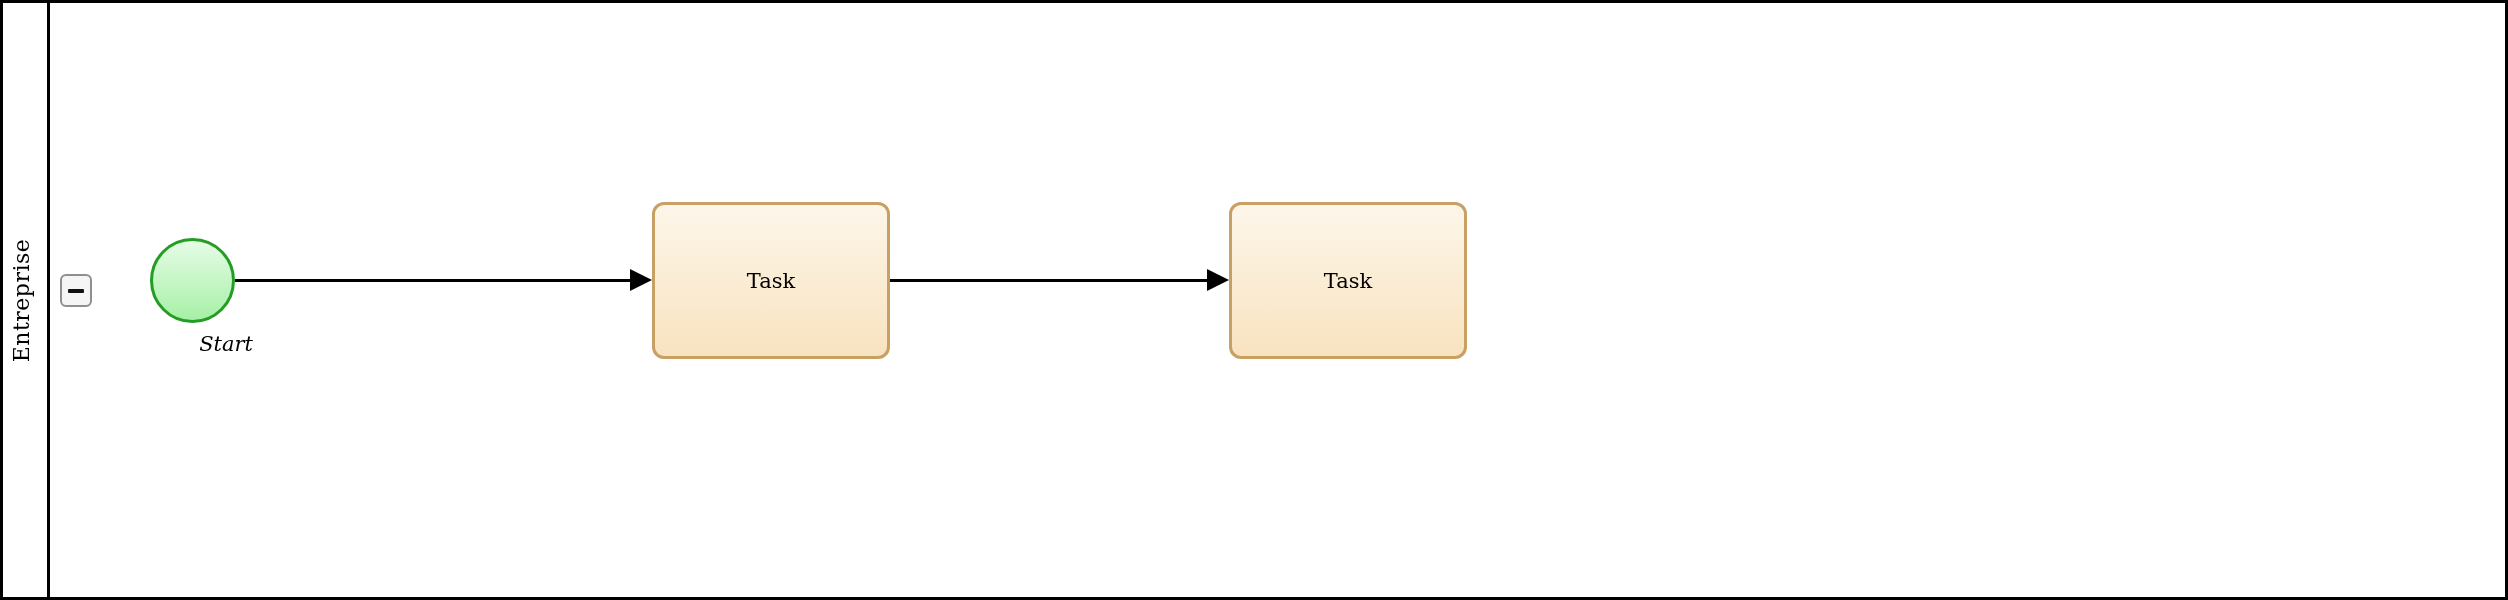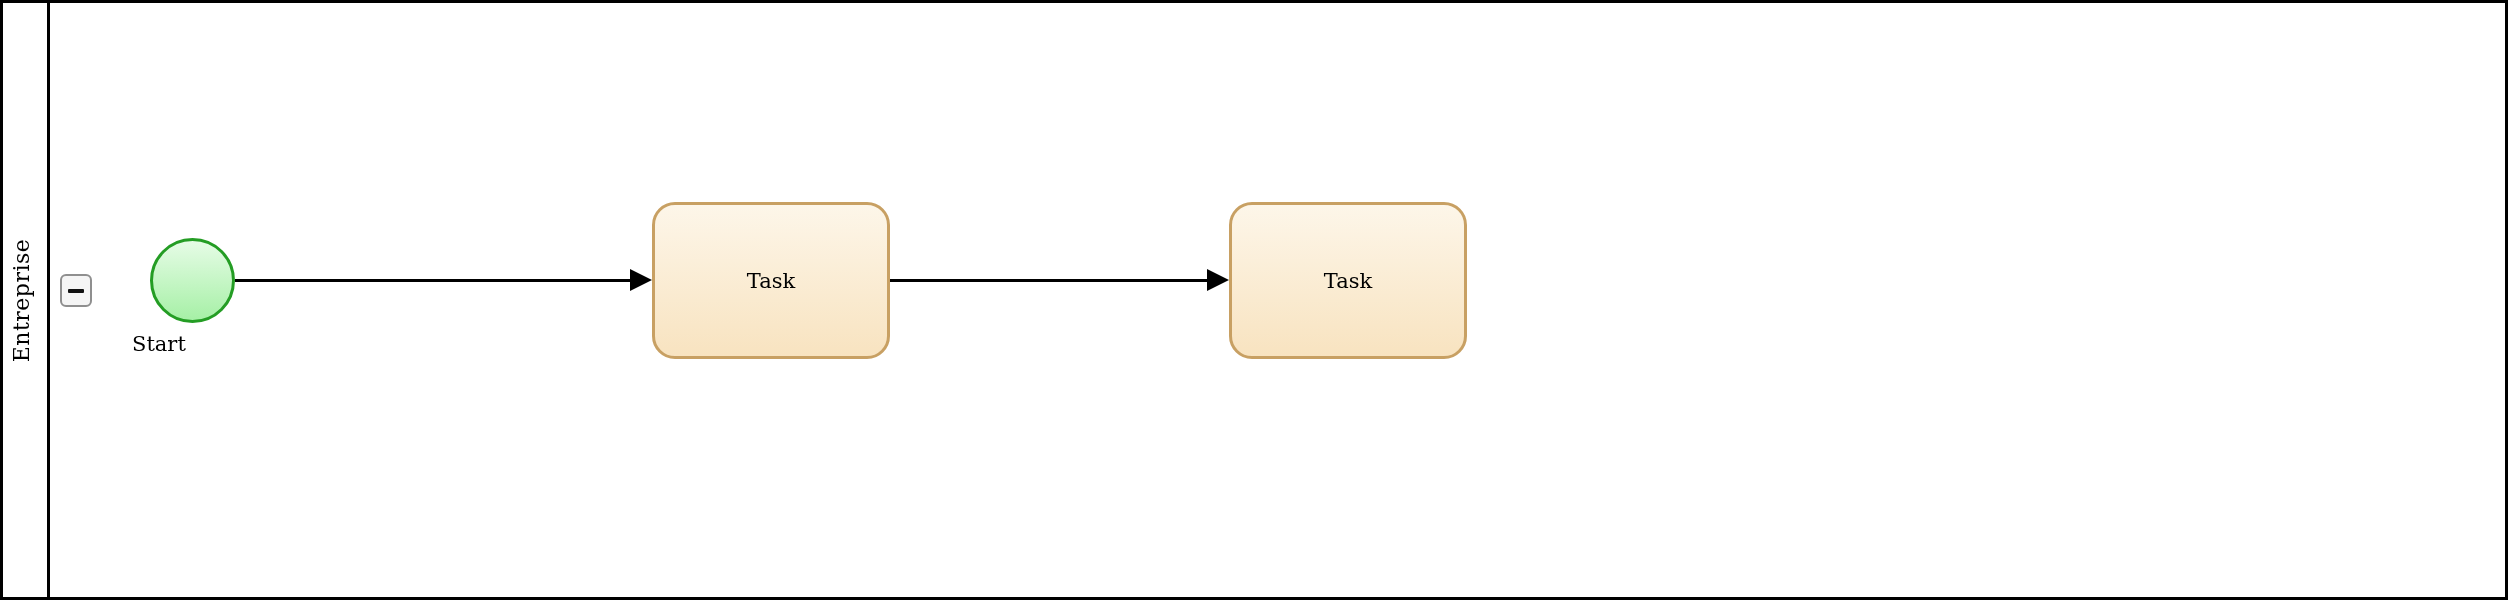--- a/index.html
+++ b/index.html
@@ -82,34 +82,35 @@
     box-sizing: border-box;
     border: 3px solid #249d24;
     border-radius: 50%;
     background: linear-gradient(180deg, #e6fce6 0%, #a6f0a6 100%);
   }
   .start-label {
     position: absolute;
     left: 132px;
     top: 332px;
     width: 121px;
-    text-align: left;
+    text-align: right;
     font-size: 21px;
     line-height: 24px;
+    font-style: italic;
   }
 
   
   .task {
     position: absolute;
     top: 202px;
     width: 238px;
     height: 157px;
     box-sizing: border-box;
     border: 3px solid #c8a063;
-    border-radius: 23px;
+    border-radius: 12px;
     background: linear-gradient(180deg, #fdf6e9 0%, #f8e3c0 100%);
     display: flex;
     align-items: center;
     justify-content: center;
     font-size: 21px;
   }
   .task-1 { left: 652px; }
   .task-2 { left: 1229px; }
 
   

